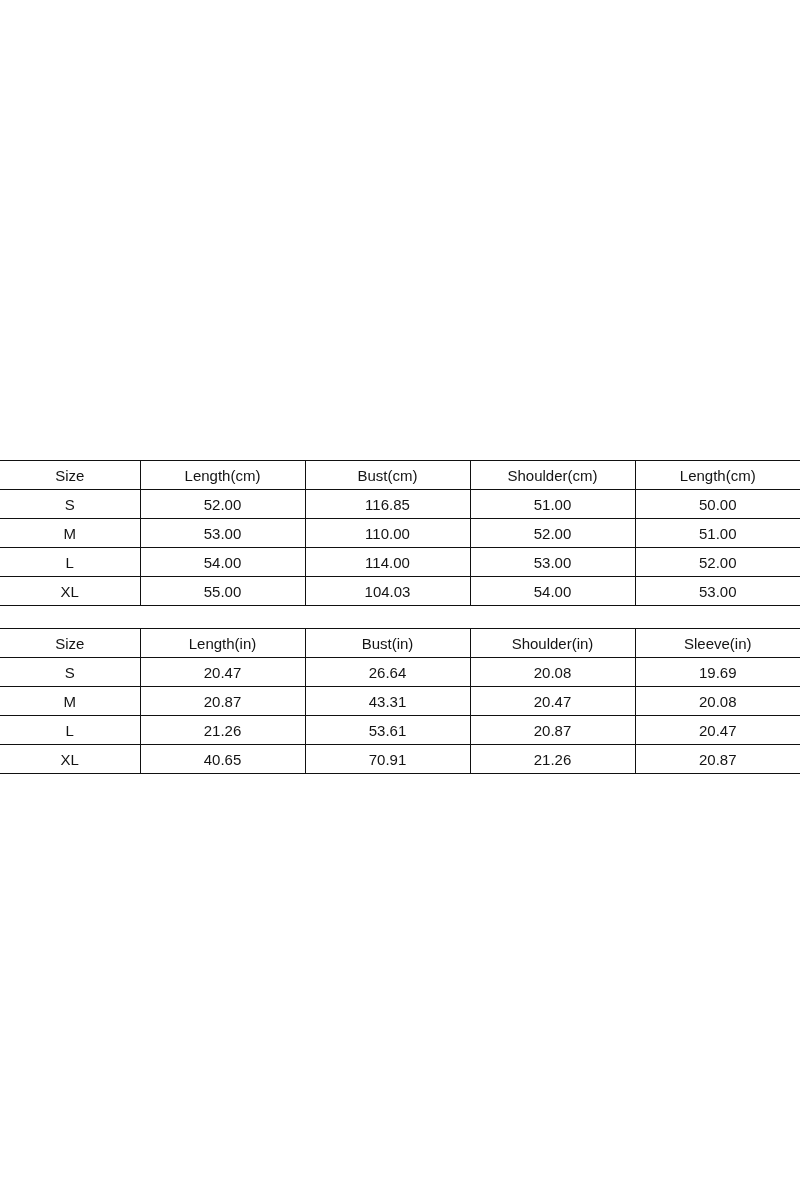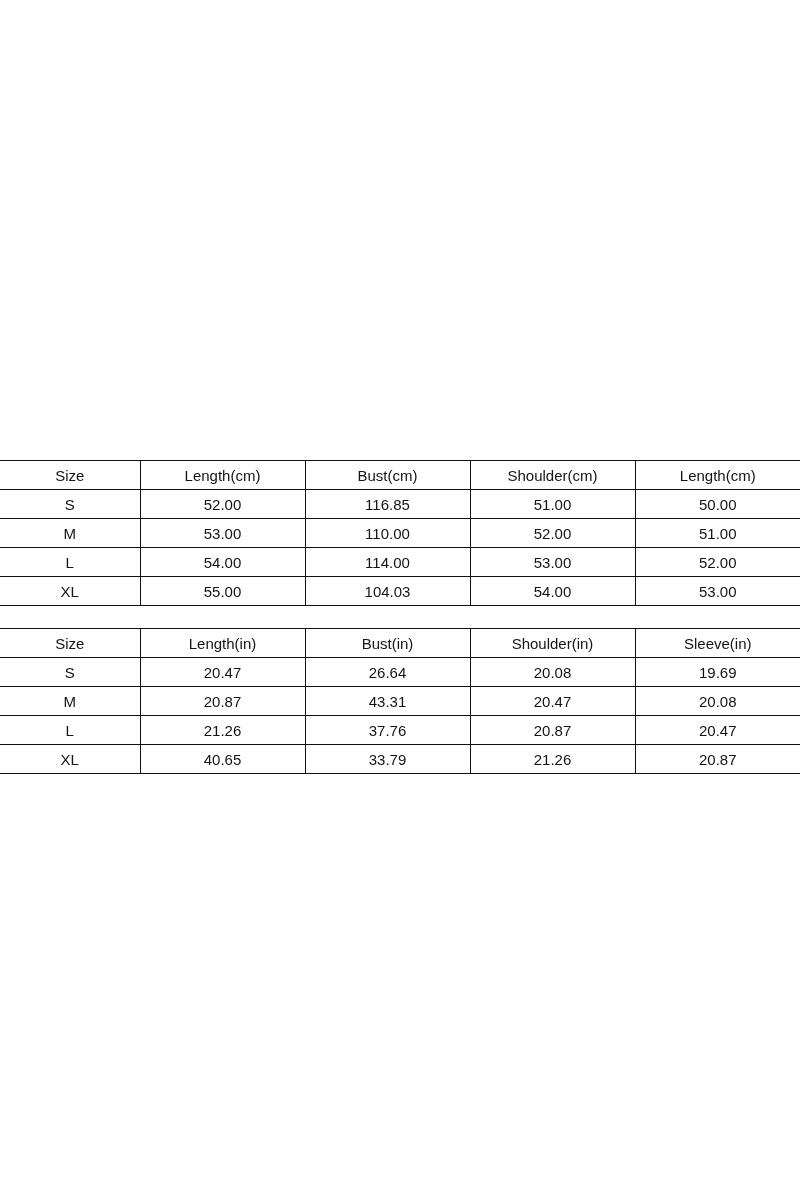--- a/index.html
+++ b/index.html
@@ -148,27 +148,27 @@
       <tr>
         <td>M</td>
         <td>20.87</td>
         <td>43.31</td>
         <td>20.47</td>
         <td>20.08</td>
       </tr>
       <tr>
         <td>L</td>
         <td>21.26</td>
-        <td>37.76</td>
+        <td>53.61</td>
         <td>20.87</td>
         <td>20.47</td>
       </tr>
       <tr>
         <td>XL</td>
         <td>40.65</td>
-        <td>33.79</td>
+        <td>70.91</td>
         <td>21.26</td>
         <td>20.87</td>
       </tr>
     </tbody>
   </table>
 
 </div>
 
 </body></html>

